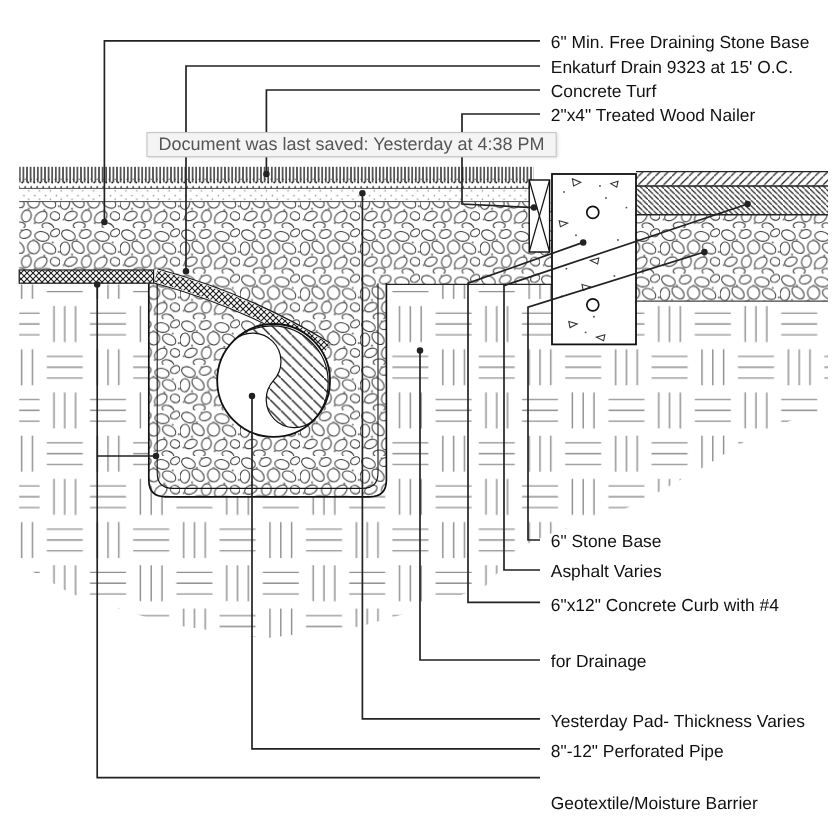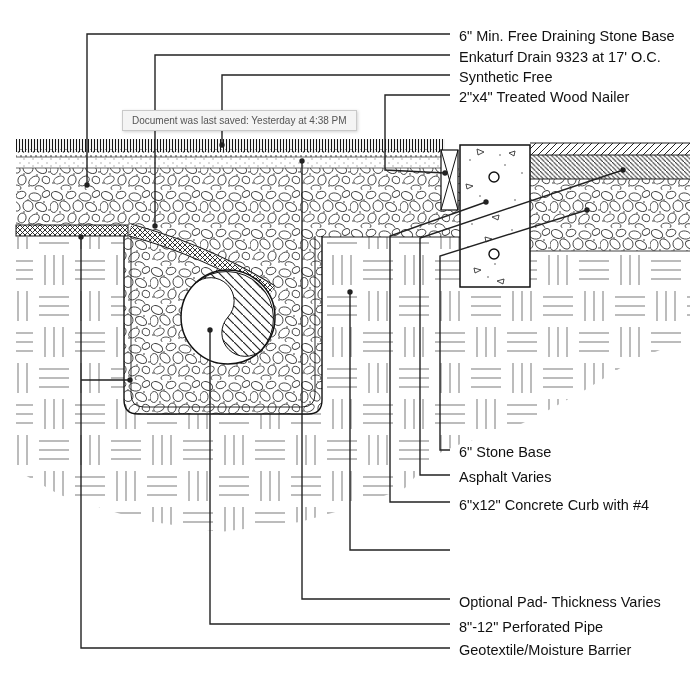--- a/index.html
+++ b/index.html
@@ -1,21 +1,21 @@
 <!DOCTYPE html>
 <html><head>
 <meta charset="utf-8">
 <style>
   html,body{margin:0;padding:0;background:#ffffff;}
   #stage{position:relative;width:700px;height:700px;background:#fff;overflow:hidden;
          font-family:"Liberation Sans",sans-serif;}
   #drawing{position:absolute;left:0;top:0;}
   .callout{position:absolute;left:459px;color:#111;font-size:14.5px;line-height:20px;white-space:nowrap;}
   #tooltip{position:absolute;left:122px;top:110px;background:#f4f4f4;border:1px solid #c9c9c9;
-           color:#555;font-size:10px;line-height:19px;padding:0 9px;white-space:nowrap;
+           color:#555;font-size:15px;line-height:19px;padding:0 9px;white-space:nowrap;
            box-shadow:1px 1px 3px rgba(0,0,0,.18);}
 </style>
 </head>
 <body>
 
 <div id="stage">
 
 <svg id="drawing" width="700" height="700" viewBox="0 0 700 700">
   <defs>
 
@@ -210,44 +210,45 @@
     <circle cx="210" cy="330" r="2.7"></circle>
         <circle cx="81" cy="237" r="2.7"></circle>
         <circle cx="130" cy="380" r="2.7"></circle>
   </g>
 </svg>
 
 <div class="callout" style="top:26px">
       <div>6" Min. Free Draining Stone Base</div>
     </div>
 <div class="callout" style="top:47px">
-      <div>Enkaturf Drain 9323 at 17' O.C.</div>
+      <div>Enkaturf Drain 9323 at 15' O.C.</div>
     </div>
 <div class="callout" style="top:67px">
-      <div>Synthetic Free</div>
+      <div>Concrete Turf</div>
     </div>
 <div class="callout" style="top:87px">
       <div>2"x4" Treated Wood Nailer</div>
     </div>
 <div class="callout" style="top:442px">
       <div>6" Stone Base</div>
     </div>
 <div class="callout" style="top:467px">
       <div>Asphalt Varies</div>
     </div>
 <div class="callout" style="top:495px">
       <div>6"x12" Concrete Curb with #4</div>
     </div>
 <div class="callout" style="top:542px">
+      <div>for Drainage</div>
     </div>
 <div class="callout" style="top:592px">
-      <div>Optional Pad- Thickness Varies</div>
+      <div>Yesterday Pad- Thickness Varies</div>
     </div>
 <div class="callout" style="top:617px">
       <div>8"-12" Perforated Pipe</div>
     </div>
-<div class="callout" style="top:640px">
+<div class="callout" style="top:660px">
       <div>Geotextile/Moisture Barrier</div>
     </div>
 
 <div id="tooltip">Document was last saved: Yesterday at 4:38 PM</div>
 
 </div>
 
 </body></html>

